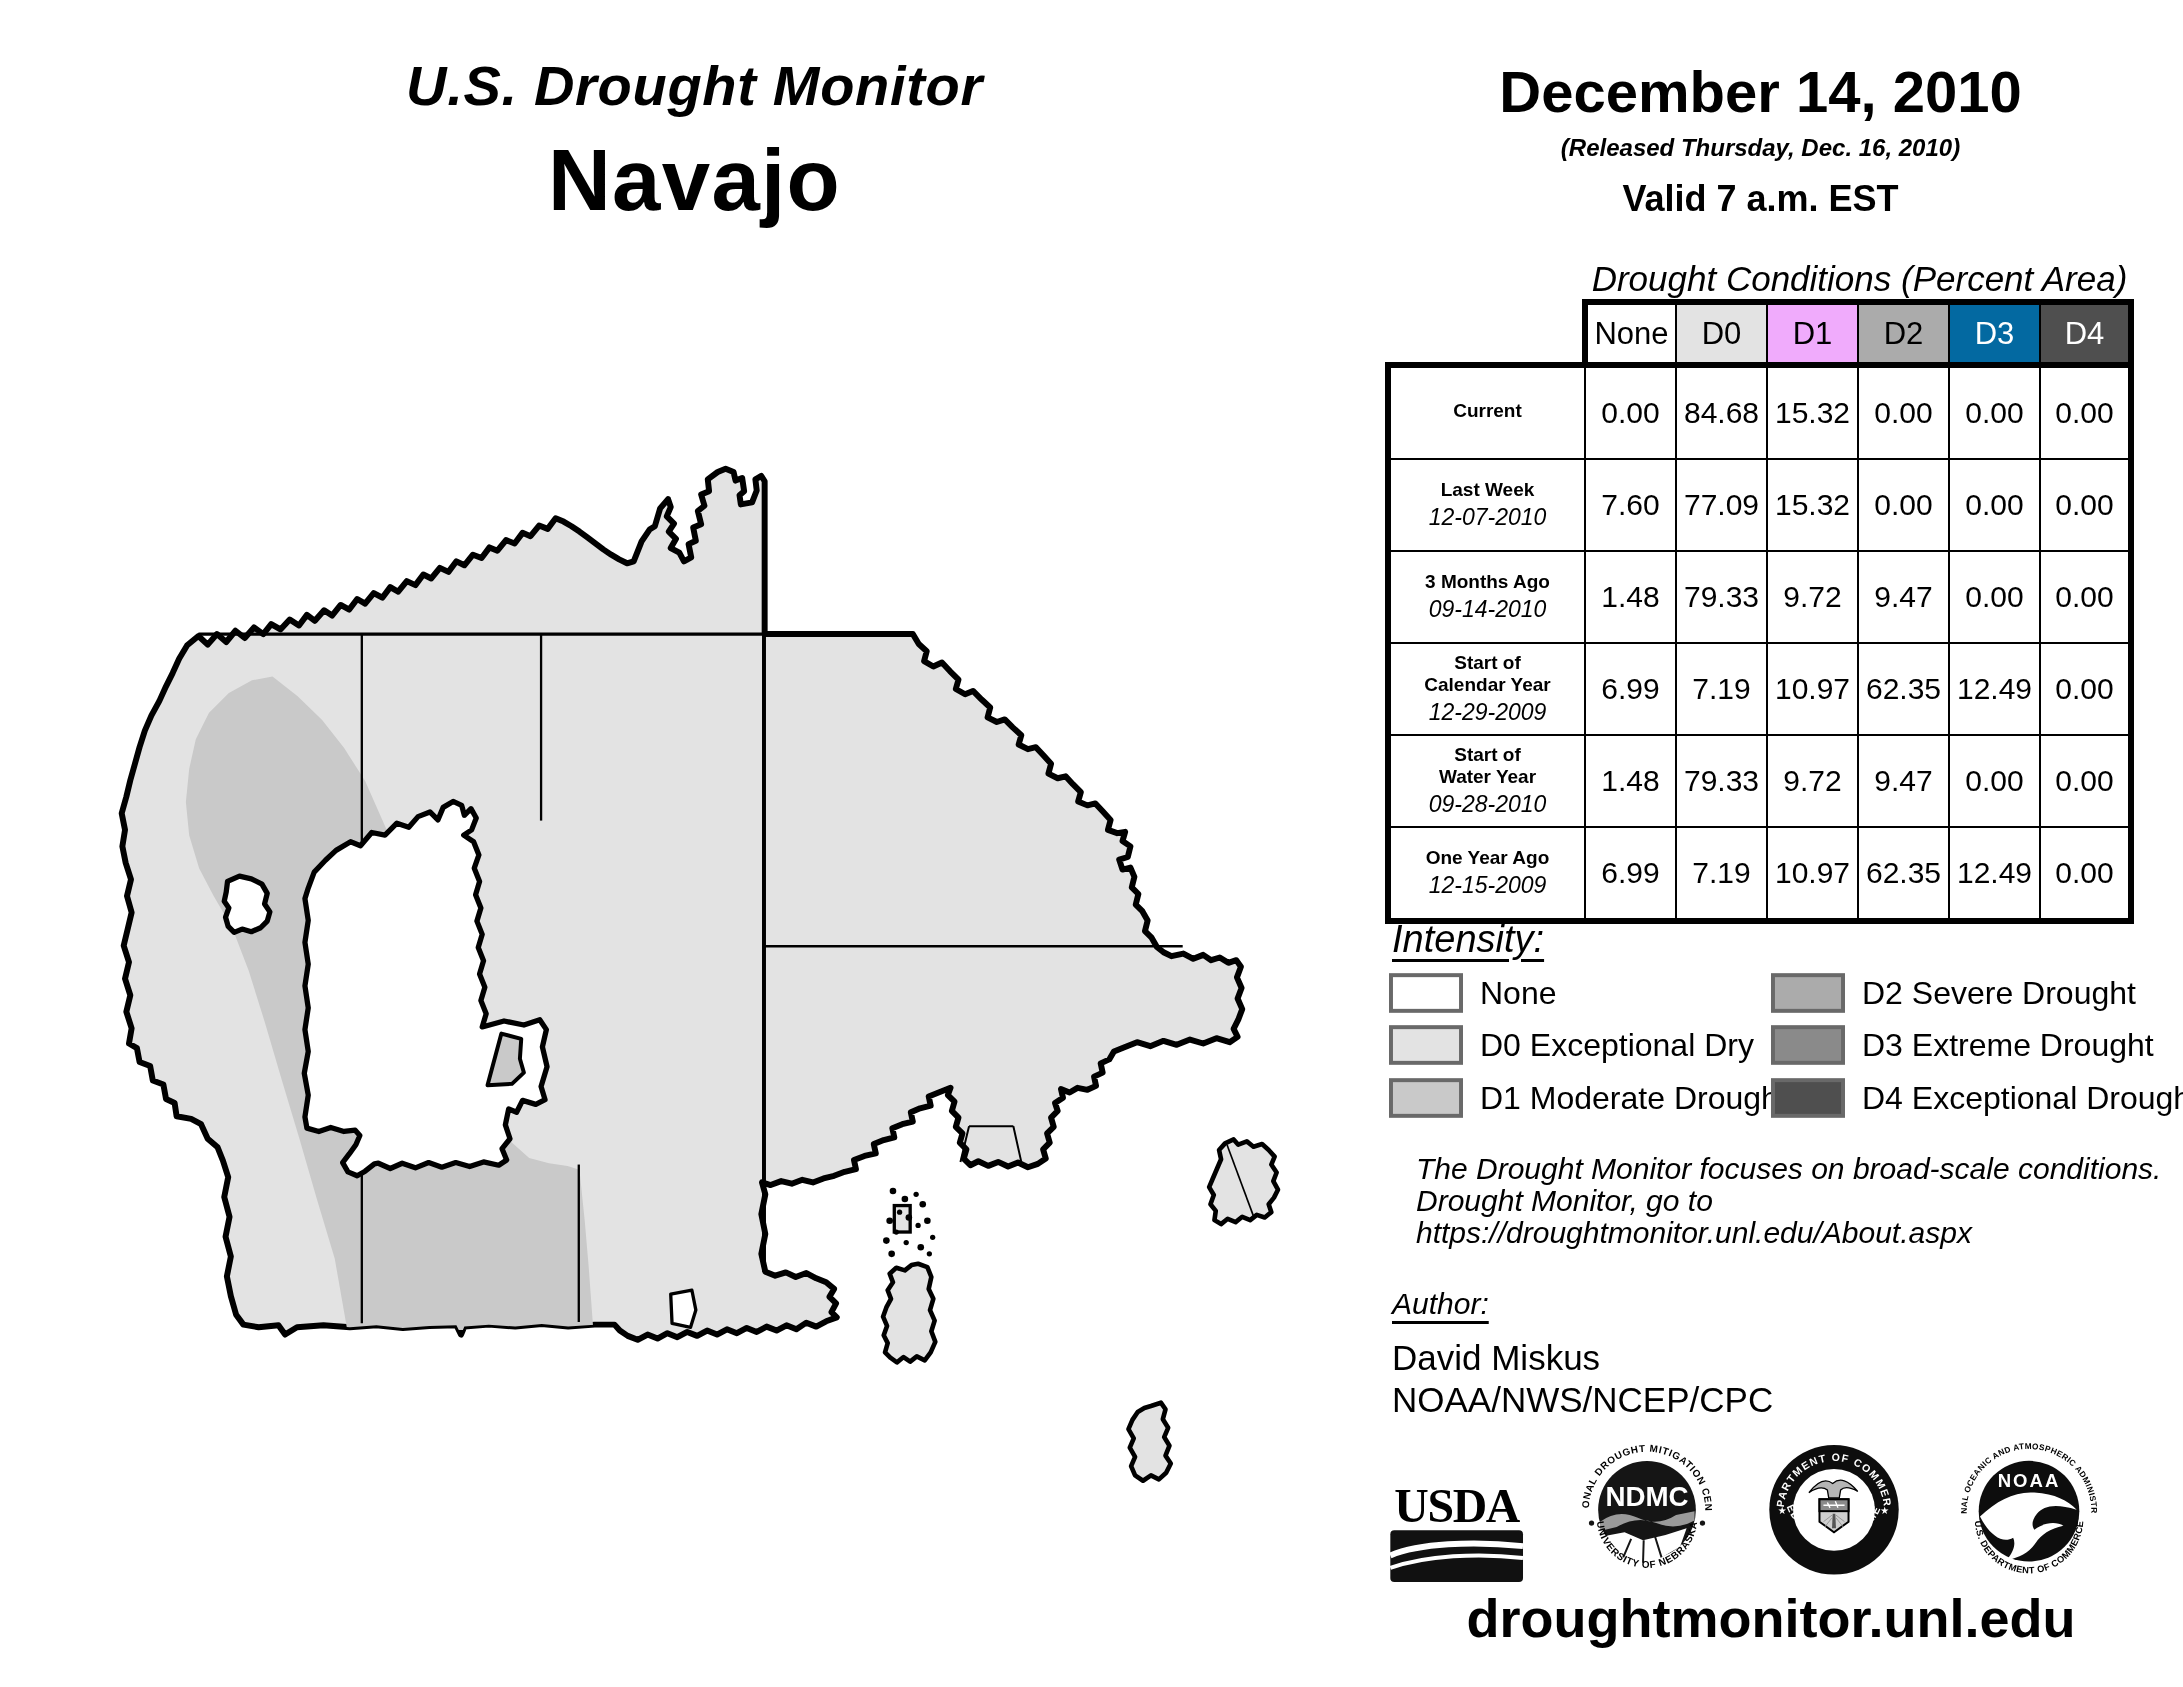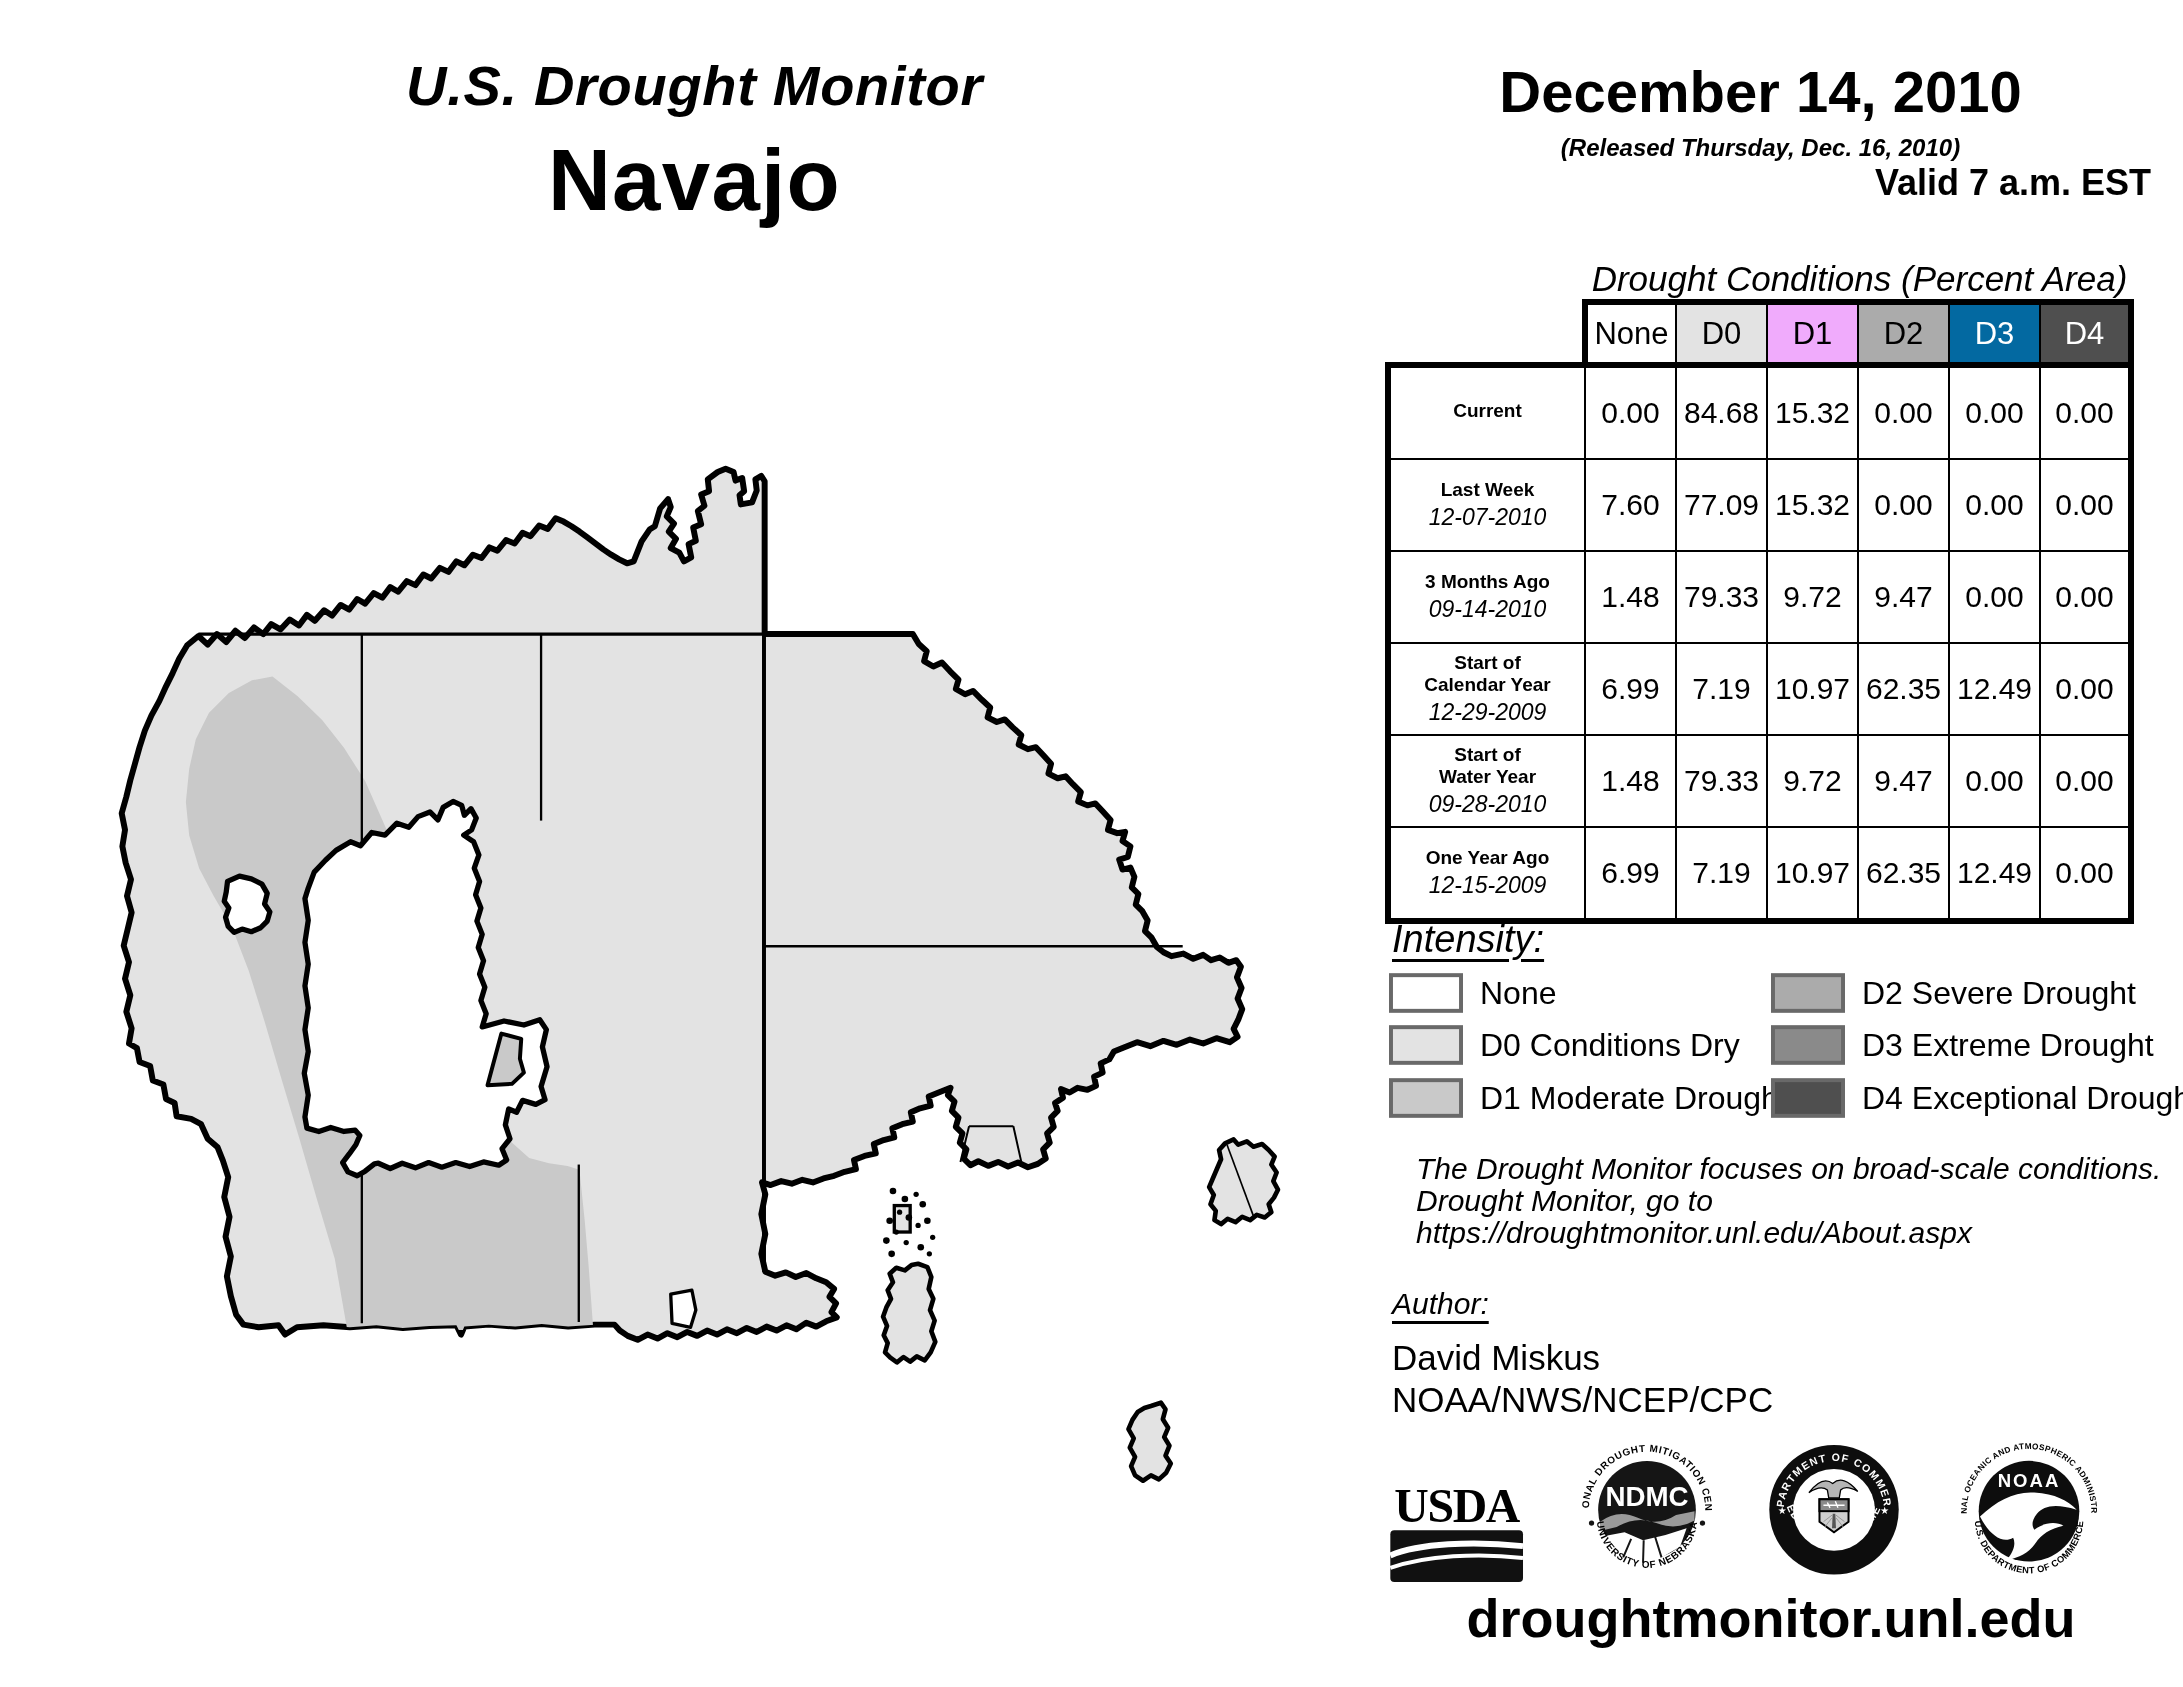--- a/index.html
+++ b/index.html
@@ -5,21 +5,21 @@
   html,body{margin:0;padding:0;background:#fff;width:2183px;height:1687px;overflow:hidden;
             font-family:"Liberation Sans", sans-serif;color:#000;}
   .abs{position:absolute;}
   
   #left-title{left:165px;top:53px;width:1059px;text-align:center;}
   #map-supertitle{font-size:56px;font-weight:bold;font-style:italic;letter-spacing:0.7px;}
   #map-title{font-size:87px;font-weight:bold;margin-top:12px;letter-spacing:1.3px;}
   #date-block{left:1370px;top:58px;width:781px;text-align:center;}
   #date-main{font-size:58px;font-weight:bold;}
   #date-released{font-size:24px;font-weight:bold;font-style:italic;margin-top:9.3px;}
-  #date-valid{font-size:36px;font-weight:bold;text-align:right;}
+  #date-valid{font-size:36px;font-weight:bold;margin-top:16px;}
   
   #table-title{left:1585px;top:259px;width:549px;text-align:center;
                font-size:35px;font-style:italic;}
   #dc-table{left:1385px;top:299px;border-collapse:collapse;table-layout:fixed;}
   #dc-table td{border:2.6px solid #000;padding:0;text-align:center;vertical-align:middle;
                font-size:30px;}
   #dc-table td.blank{border:none;background:#fff;}
   #dc-table tr.hdr td{height:57px;font-size:31px;}
   #dc-table tr.body-row td{height:90px;}
   td.b-top{border-top-width:6.6px !important;}
@@ -221,21 +221,21 @@
 <div class="leg-item" style="left:1389px;top:973px;">
   <svg width="74" height="40" viewBox="0 0 112 60">
     <rect x="3" y="3" width="106" height="54" stroke-width="6" stroke="#696969" fill="#ffffff"></rect>
     </svg>
   <span class="leg-label">None</span>
 </div>
 <div class="leg-item" style="left:1389px;top:1025px;">
   <svg width="74" height="40" viewBox="0 0 112 60">
     <rect x="3" y="3" width="106" height="54" stroke-width="6" stroke="#696969" fill="#e3e3e3"></rect>
     </svg>
-  <span class="leg-label">D0 Conditions Dry</span>
+  <span class="leg-label">D0 Exceptional Dry</span>
 </div>
 <div class="leg-item" style="left:1389px;top:1078px;">
   <svg width="74" height="40" viewBox="0 0 112 60">
     <rect x="3" y="3" width="106" height="54" stroke-width="6" stroke="#696969" fill="#c9c9c9"></rect>
     </svg>
   <span class="leg-label">D1 Moderate Drought</span>
 </div>
 <div class="leg-item" style="left:1771px;top:973px;">
   <svg width="74" height="40" viewBox="0 0 112 60">
     <rect x="3" y="3" width="106" height="54" stroke-width="6" stroke="#696969" fill="#ababab"></rect>

